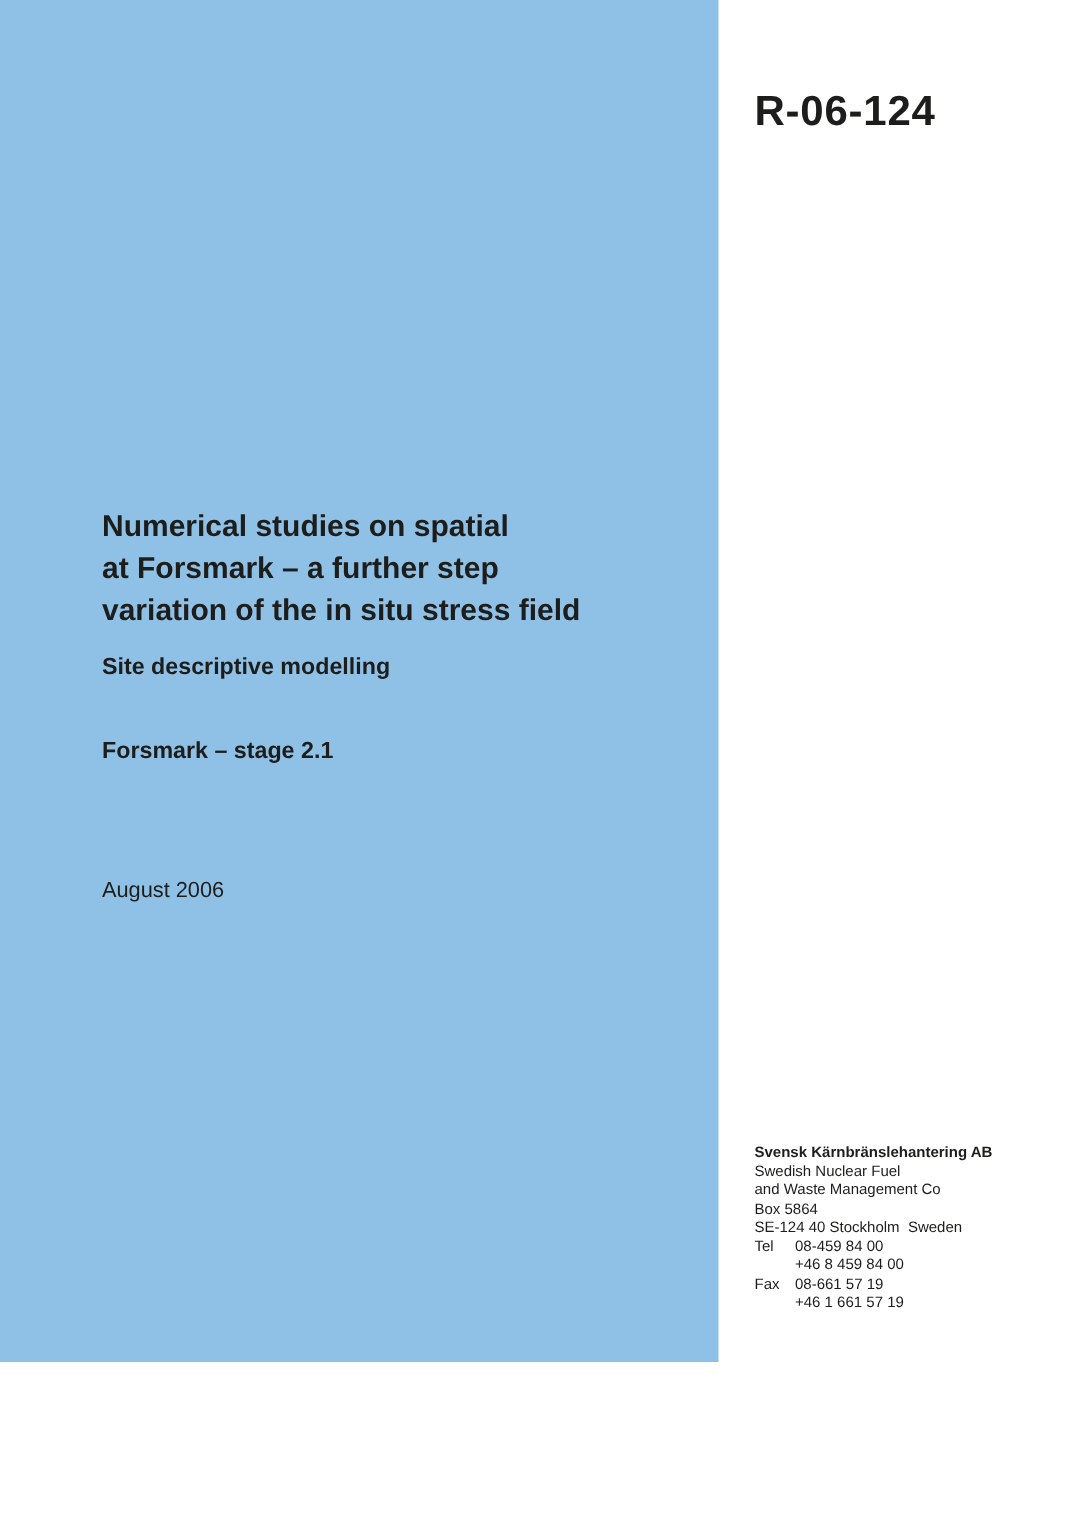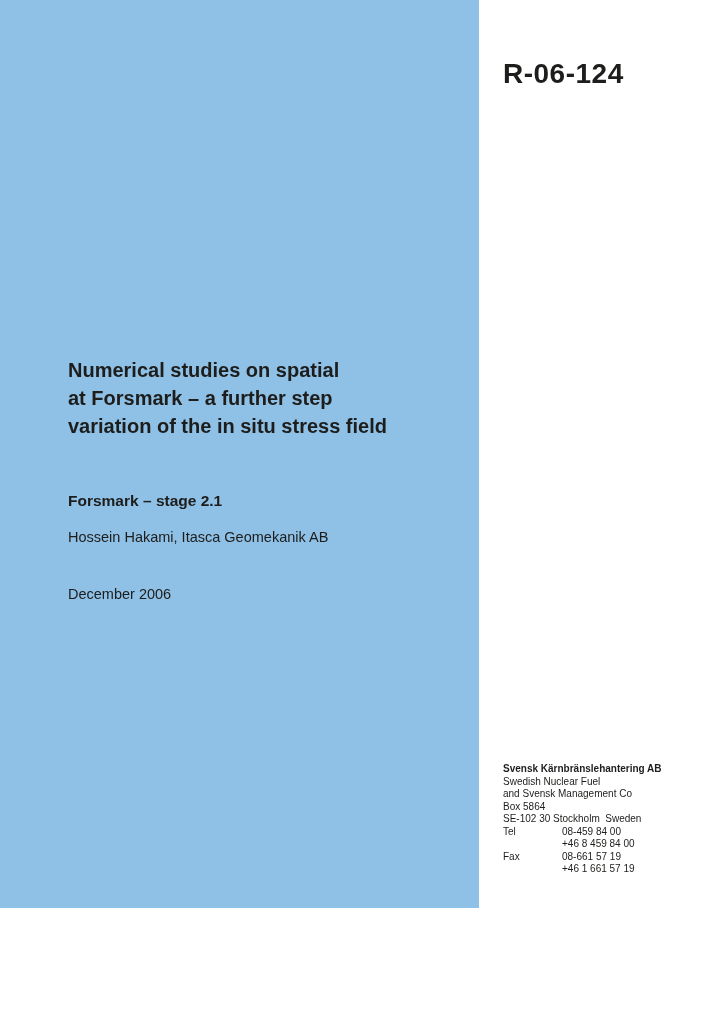--- a/index.html
+++ b/index.html
@@ -27,21 +27,21 @@
   .report-number {
     position: absolute;
     left: 503px; top: 58px;
     font-size: 28px;
     font-weight: bold;
     letter-spacing: 0.5px;
     color: var(--ink);
   }
   .title-block {
     position: absolute;
-    left: 68px; top: 356px;
+    left: 68px; top: 337px;
     width: 400px;
   }
   .title-line {
     font-size: 20px;
     font-weight: bold;
     line-height: 28px;
     color: var(--ink);
   }
   .subtitle {
     position: absolute;
@@ -71,21 +71,21 @@
   }
   .address-block {
     position: absolute;
     left: 503px; top: 763px;
     font-size: 10px;
     line-height: 12.5px;
     color: var(--ink);
   }
   .address-line { white-space: pre; }
   .address-company { font-weight: bold; white-space: pre; }
-  .phone-row { display: flex; gap: 32px; }
+  .phone-row { display: flex; }
   .phone-label { width: 27px; white-space: pre; }
   .phone-value { white-space: pre; }
   .skb-logo {
     position: absolute;
     left: 503px; top: 912px;
     width: 58px; height: 60px;
     display: flex;
     gap: 2px;
   }
   .logo-bar {
@@ -111,33 +111,33 @@
   <div class="blue-panel"></div>
 
   <div class="report-number">R-06-124</div>
 
   <h1 class="title-block">
     <div class="title-line">Numerical studies on spatial</div>
     <div class="title-line">at Forsmark – a further step</div>
     <div class="title-line">variation of the in situ stress field</div>
   </h1>
 
+  <h2 class="subtitle">Site descriptive modelling</h2>
 
   <h2 class="stage">Forsmark – stage 2.1</h2>
 
-  <p class="authors">Hossein Hakami, Itasca Geomekanik AB</p>
 
-  <p class="date">December 2006</p>
+  <p class="date">August 2006</p>
 
   <div class="address-block">
     <div class="address-company">Svensk Kärnbränslehantering AB</div>
     <div class="address-line">Swedish Nuclear Fuel</div>
-    <div class="address-line">and Svensk Management Co</div>
+    <div class="address-line">and Waste Management Co</div>
     <div class="address-line">Box 5864</div>
-    <div class="address-line">SE-102 30 Stockholm  Sweden</div>
+    <div class="address-line">SE-124 40 Stockholm  Sweden</div>
     <div class="phone-row">
       <span class="phone-label">Tel</span>
       <span class="phone-value">08-459 84 00</span>
     </div>
     <div class="phone-row">
       <span class="phone-label"></span>
       <span class="phone-value">+46 8 459 84 00</span>
     </div>
     <div class="phone-row">
       <span class="phone-label">Fax</span>

